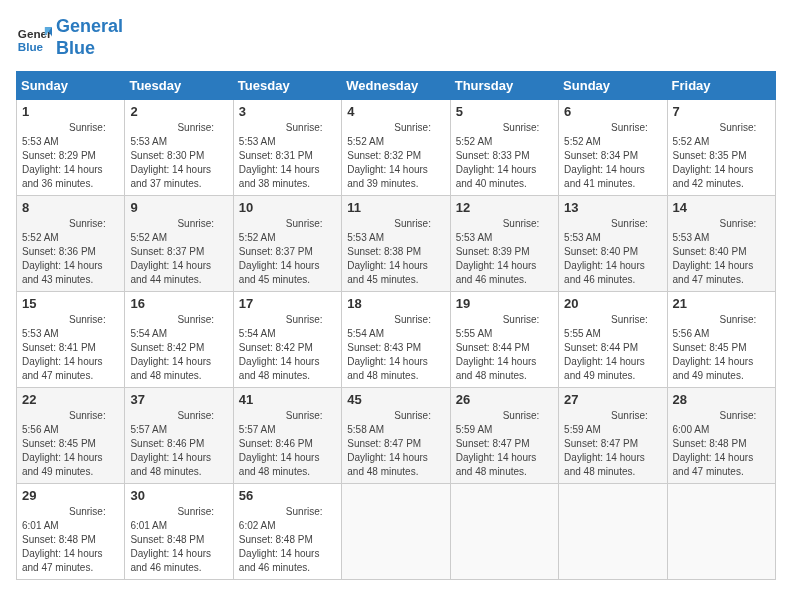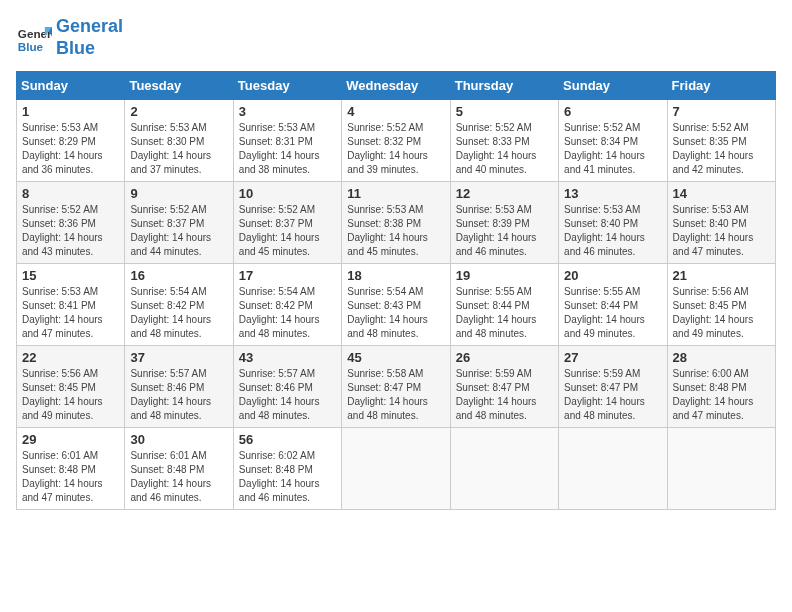--- a/index.html
+++ b/index.html
@@ -78,20 +78,21 @@
       font-size: 13px;
       font-weight: bold;
       color: #333;
       display: block;
       margin-bottom: 2px;
     }
     .day-info {
       font-size: 10px;
       color: #444;
       line-height: 1.4;
+      margin-left: 47px;
     }
     td.empty {
       background: #f9f9f9;
     }
   </style>
 </head>
 <body>
 
 <div class="header">
   <div class="logo">
@@ -219,21 +220,21 @@
       <tr>
         <td>
           <span class="day-num">22</span>
           <span class="day-info">Sunrise: 5:56 AM<br>Sunset: 8:45 PM<br>Daylight: 14 hours and 49 minutes.</span>
         </td>
         <td>
           <span class="day-num">37</span>
           <span class="day-info">Sunrise: 5:57 AM<br>Sunset: 8:46 PM<br>Daylight: 14 hours and 48 minutes.</span>
         </td>
         <td>
-          <span class="day-num">43</span>
+          <span class="day-num">41</span>
           <span class="day-info">Sunrise: 5:57 AM<br>Sunset: 8:46 PM<br>Daylight: 14 hours and 48 minutes.</span>
         </td>
         <td>
           <span class="day-num">45</span>
           <span class="day-info">Sunrise: 5:58 AM<br>Sunset: 8:47 PM<br>Daylight: 14 hours and 48 minutes.</span>
         </td>
         <td>
           <span class="day-num">26</span>
           <span class="day-info">Sunrise: 5:59 AM<br>Sunset: 8:47 PM<br>Daylight: 14 hours and 48 minutes.</span>
         </td>

